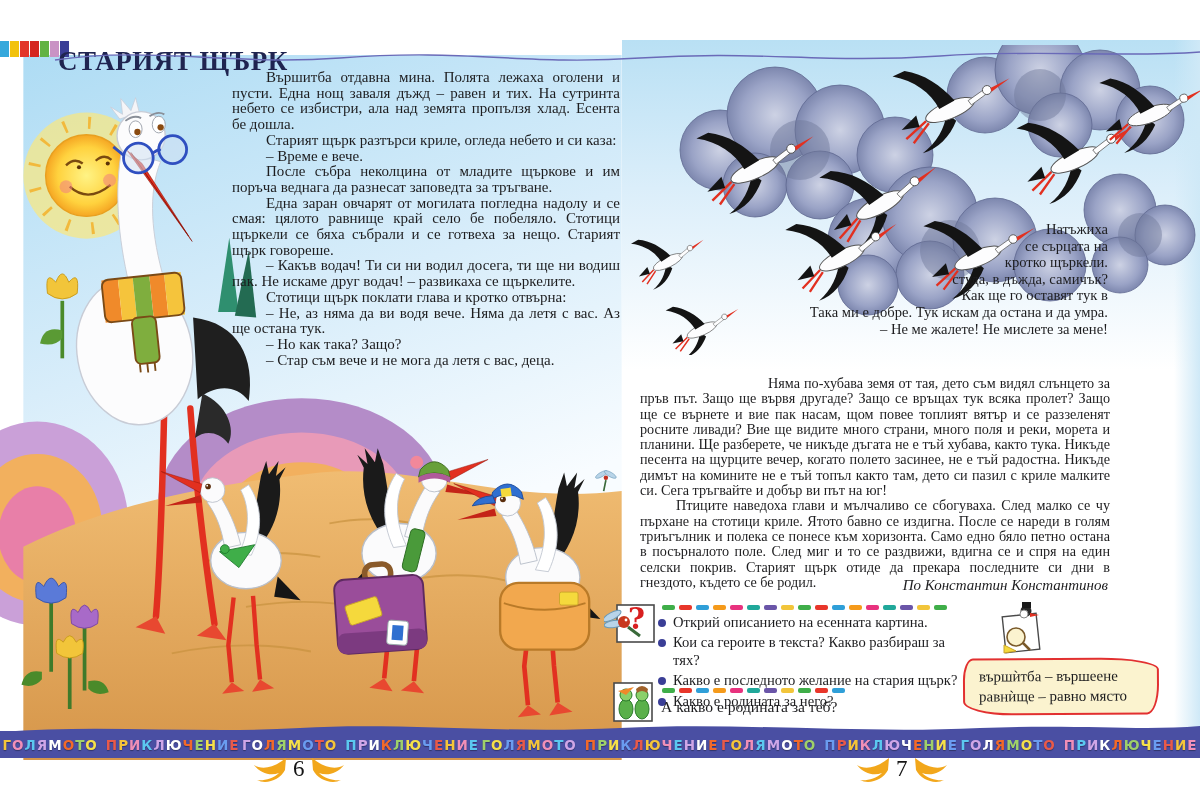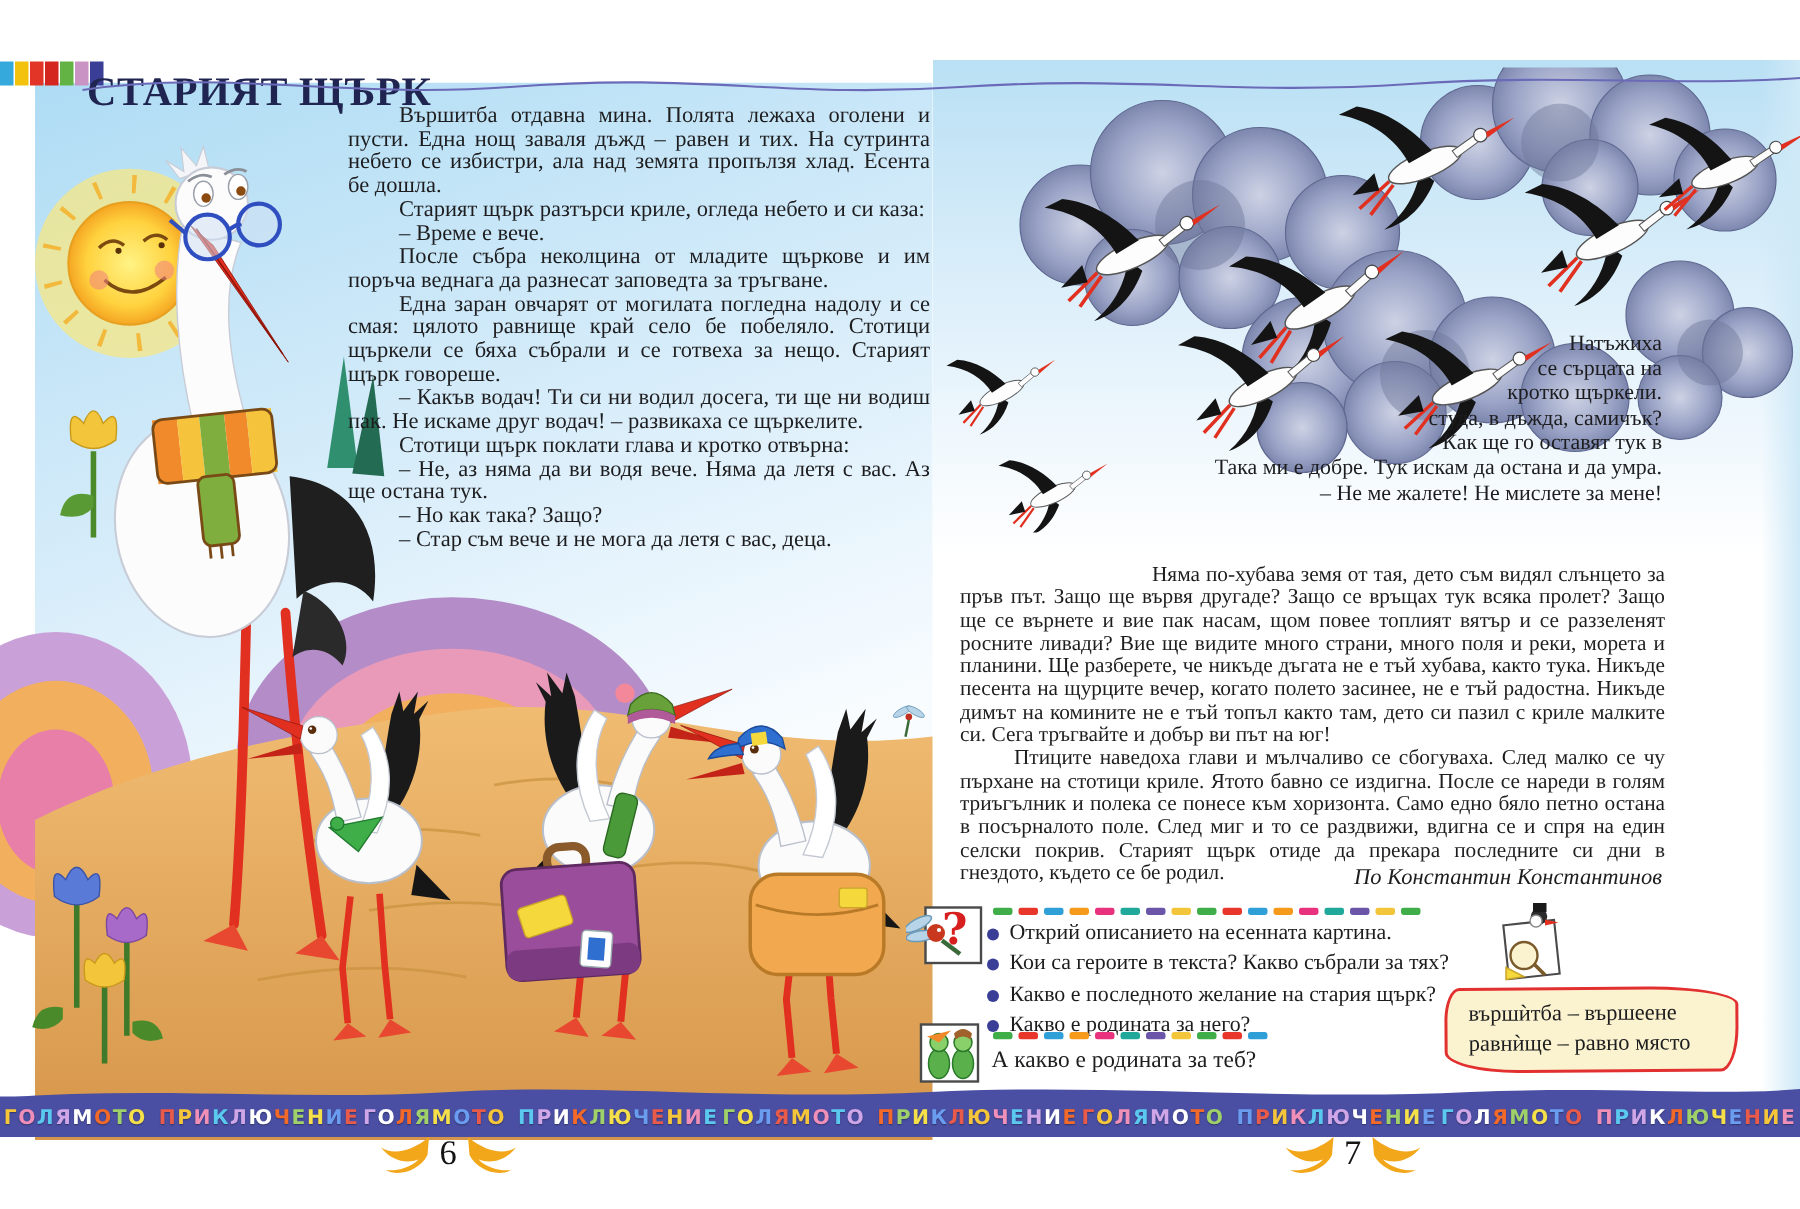--- a/index.html
+++ b/index.html
@@ -365,21 +365,21 @@
       <i style="background: rgb(242, 197, 58);"></i>
       <i style="background: rgb(63, 174, 73);"></i>
     </div>
   <div class="q-list">
     <div class="q-row">
         <i class="bullet"></i>
         <span>Открий описанието на есенната картина.</span>
       </div>
     <div class="q-row">
         <i class="bullet"></i>
-        <span>Кои са героите в текста? Какво събрали за тях?</span>
+        <span>Кои са героите в текста? Какво разбираш за тях?</span>
       </div>
     <div class="q-row">
         <i class="bullet"></i>
         <span>Какво е последното желание на стария щърк?</span>
       </div>
     <div class="q-row">
         <i class="bullet"></i>
         <span>Какво е родината за него?</span>
       </div>
   </div>

